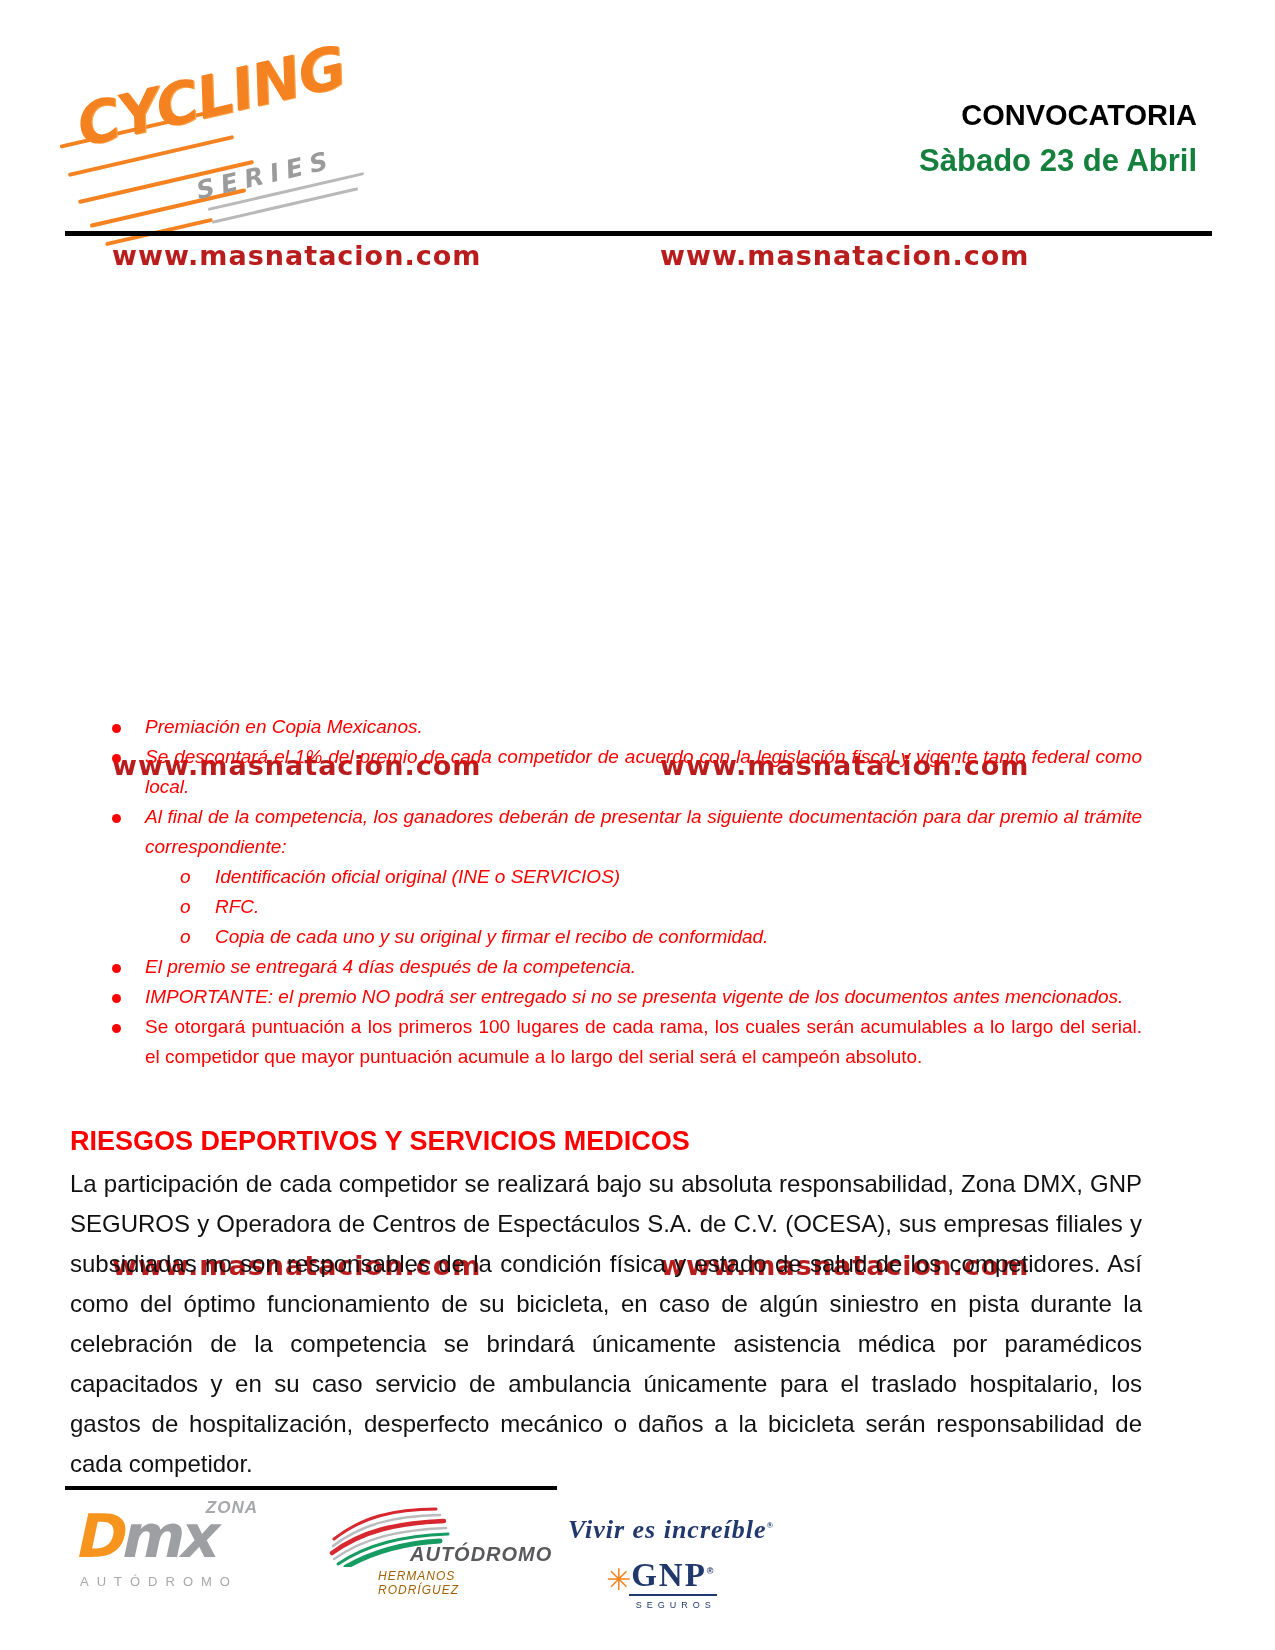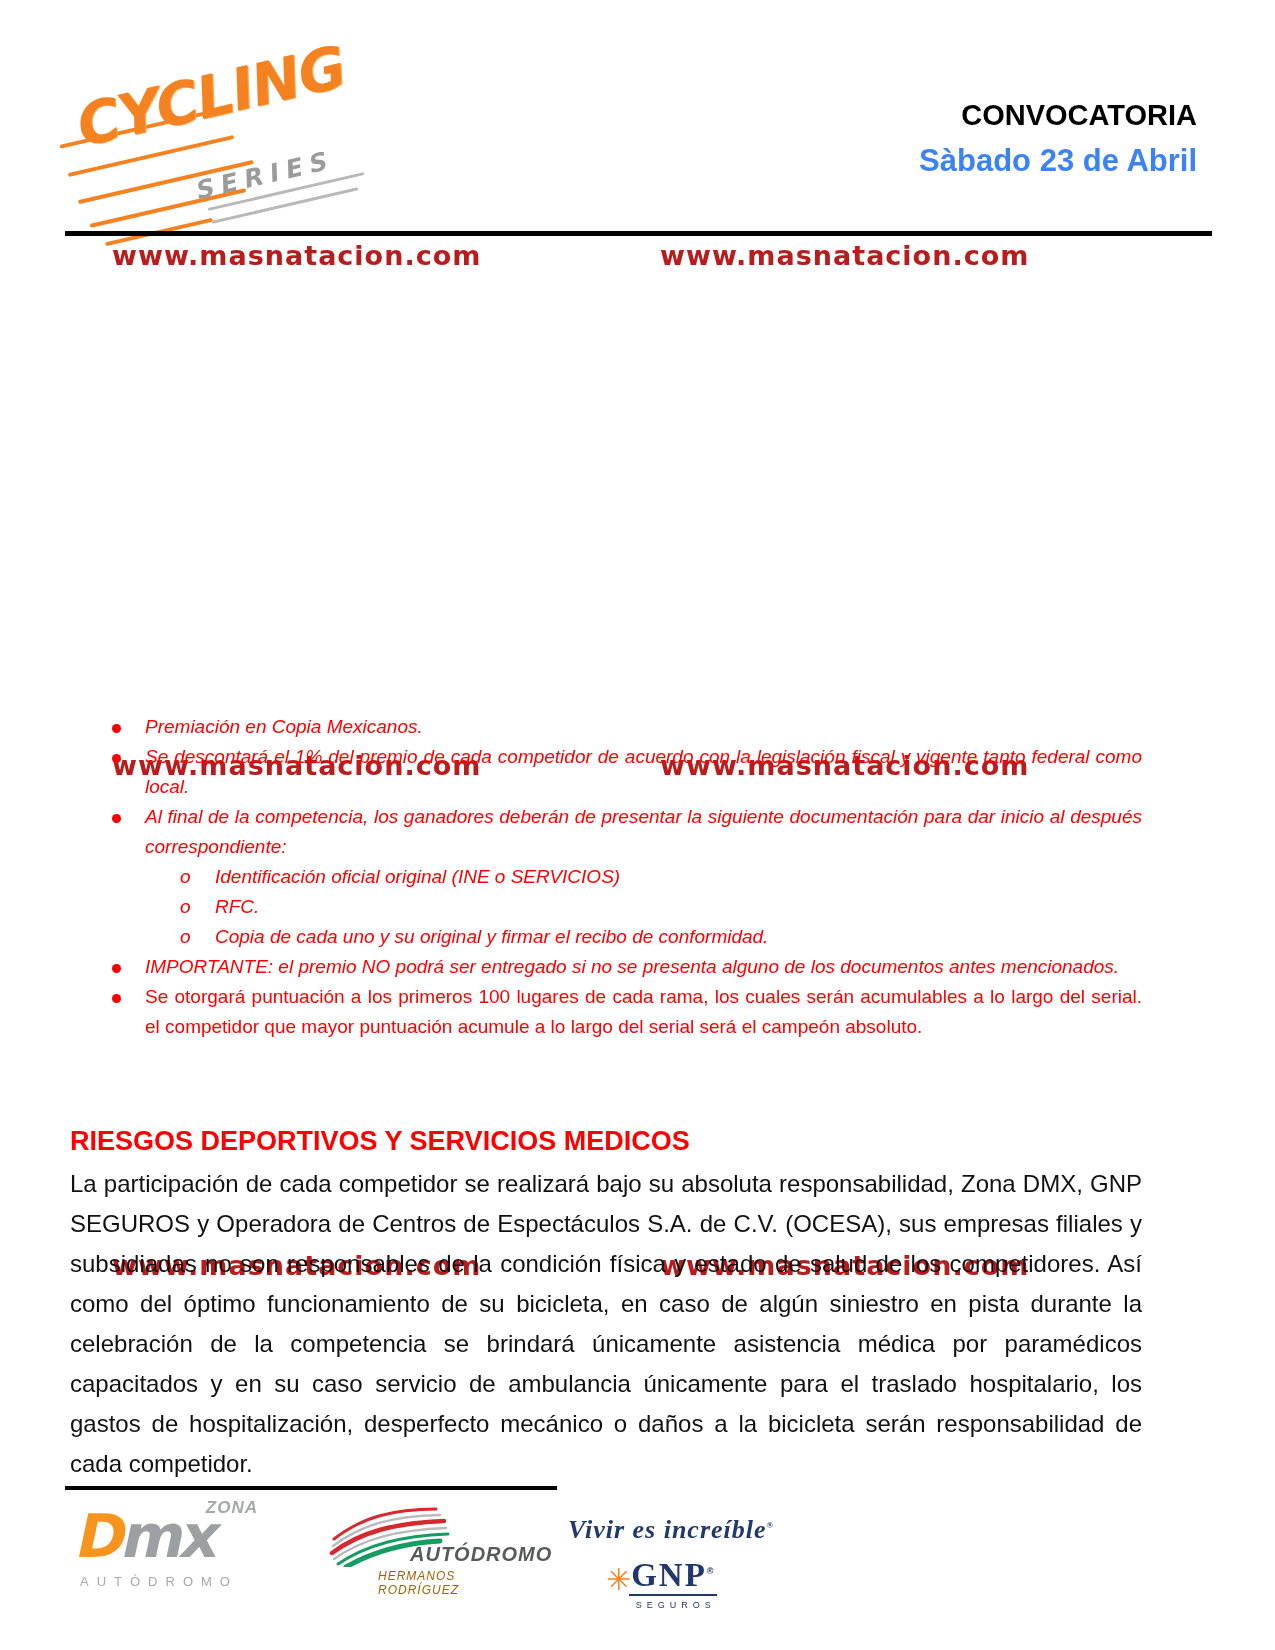--- a/index.html
+++ b/index.html
@@ -20,21 +20,21 @@
             font-weight:bold;font-style:italic;font-size:58px;letter-spacing:-1px;
             color:#f58220;transform:rotate(-13deg);transform-origin:left bottom;
             text-shadow:1px 1px 0 #f9a54c;}
   .cy-word2{position:absolute;left:142px;top:118px;font-family:"DejaVu Sans",sans-serif;
             font-weight:bold;font-style:italic;font-size:25px;letter-spacing:7px;
             color:#9b9b9b;transform:rotate(-13deg);transform-origin:left bottom;}
 
   
   .doc-header{position:absolute;left:640px;top:92px;width:557px;text-align:right;z-index:1;}
   .doc-title{font-size:29px;font-weight:bold;color:#000;line-height:46px;}
-  .doc-date{font-size:31px;font-weight:bold;color:#3b82f6;line-height:46px;}
+  .doc-date{font-size:31px;font-weight:bold;color:#15803d;line-height:46px;}
 
   .top-rule{position:absolute;left:65px;top:231px;width:1147px;height:5px;background:#000;z-index:1;}
 
   
   .prize-list{position:absolute;left:70px;top:712px;width:1072px;z-index:1;
               color:#ff0000;font-size:19px;line-height:30px;}
   .li{display:flex;font-style:italic;}
   .li .txt{flex:1;text-align:justify;}
   .li .m{flex:none;}
   .lvl1{padding-left:42px;}
@@ -120,37 +120,41 @@
     <div class="li lvl1">
       <span class="m"><span class="dot"></span></span>
       <span class="txt">Premiación en Copia Mexicanos.</span>
     </div>
     <div class="li lvl1">
       <span class="m"><span class="dot"></span></span>
       <span class="txt">Se descontará el 1% del premio de cada competidor de acuerdo con la legislación fiscal y vigente tanto federal como local.</span>
     </div>
     <div class="li lvl1">
       <span class="m"><span class="dot"></span></span>
-      <span class="txt">Al final de la competencia, los ganadores deberán de presentar la siguiente documentación para dar inicio al después correspondiente:</span>
+      <span class="txt">Al final de la competencia, los ganadores deberán de presentar la siguiente documentación para dar premio al trámite correspondiente:</span>
     </div>
     <div class="li lvl2">
       <span class="m">o</span>
       <span class="txt">Identificación oficial original (INE o SERVICIOS)</span>
     </div>
     <div class="li lvl2">
       <span class="m">o</span>
       <span class="txt">RFC.</span>
     </div>
     <div class="li lvl2">
       <span class="m">o</span>
       <span class="txt">Copia de cada uno y su original y firmar el recibo de conformidad.</span>
     </div>
     <div class="li lvl1">
       <span class="m"><span class="dot"></span></span>
-      <span class="txt">IMPORTANTE: el premio NO podrá ser entregado si no se presenta alguno de los documentos antes mencionados.</span>
+      <span class="txt">El premio se entregará 4 días después de la competencia.</span>
+    </div>
+    <div class="li lvl1">
+      <span class="m"><span class="dot"></span></span>
+      <span class="txt">IMPORTANTE: el premio NO podrá ser entregado si no se presenta vigente de los documentos antes mencionados.</span>
     </div>
     <div class="li lvl1 up">
       <span class="m"><span class="dot"></span></span>
       <span class="txt">Se otorgará puntuación a los primeros 100 lugares de cada rama, los cuales serán acumulables a lo largo del serial.  el competidor que mayor puntuación acumule a lo largo del serial será el campeón absoluto.</span>
     </div>
   </div>
 
   <div class="section-heading">RIESGOS DEPORTIVOS Y SERVICIOS MEDICOS</div>
   <div class="body-paragraph">La participación de cada competidor se realizará bajo su absoluta responsabilidad, Zona DMX, GNP SEGUROS y Operadora de Centros de Espectáculos S.A. de C.V.  (OCESA), sus empresas filiales y subsidiadas no son responsables de la condición física y estado de salud de los competidores. Así como del óptimo funcionamiento de su bicicleta, en caso de algún siniestro en pista durante la celebración de la competencia se brindará únicamente asistencia médica por paramédicos capacitados y en su caso servicio de ambulancia únicamente para el traslado hospitalario, los gastos de hospitalización, desperfecto mecánico o daños a la bicicleta serán responsabilidad de cada competidor.</div>
 

